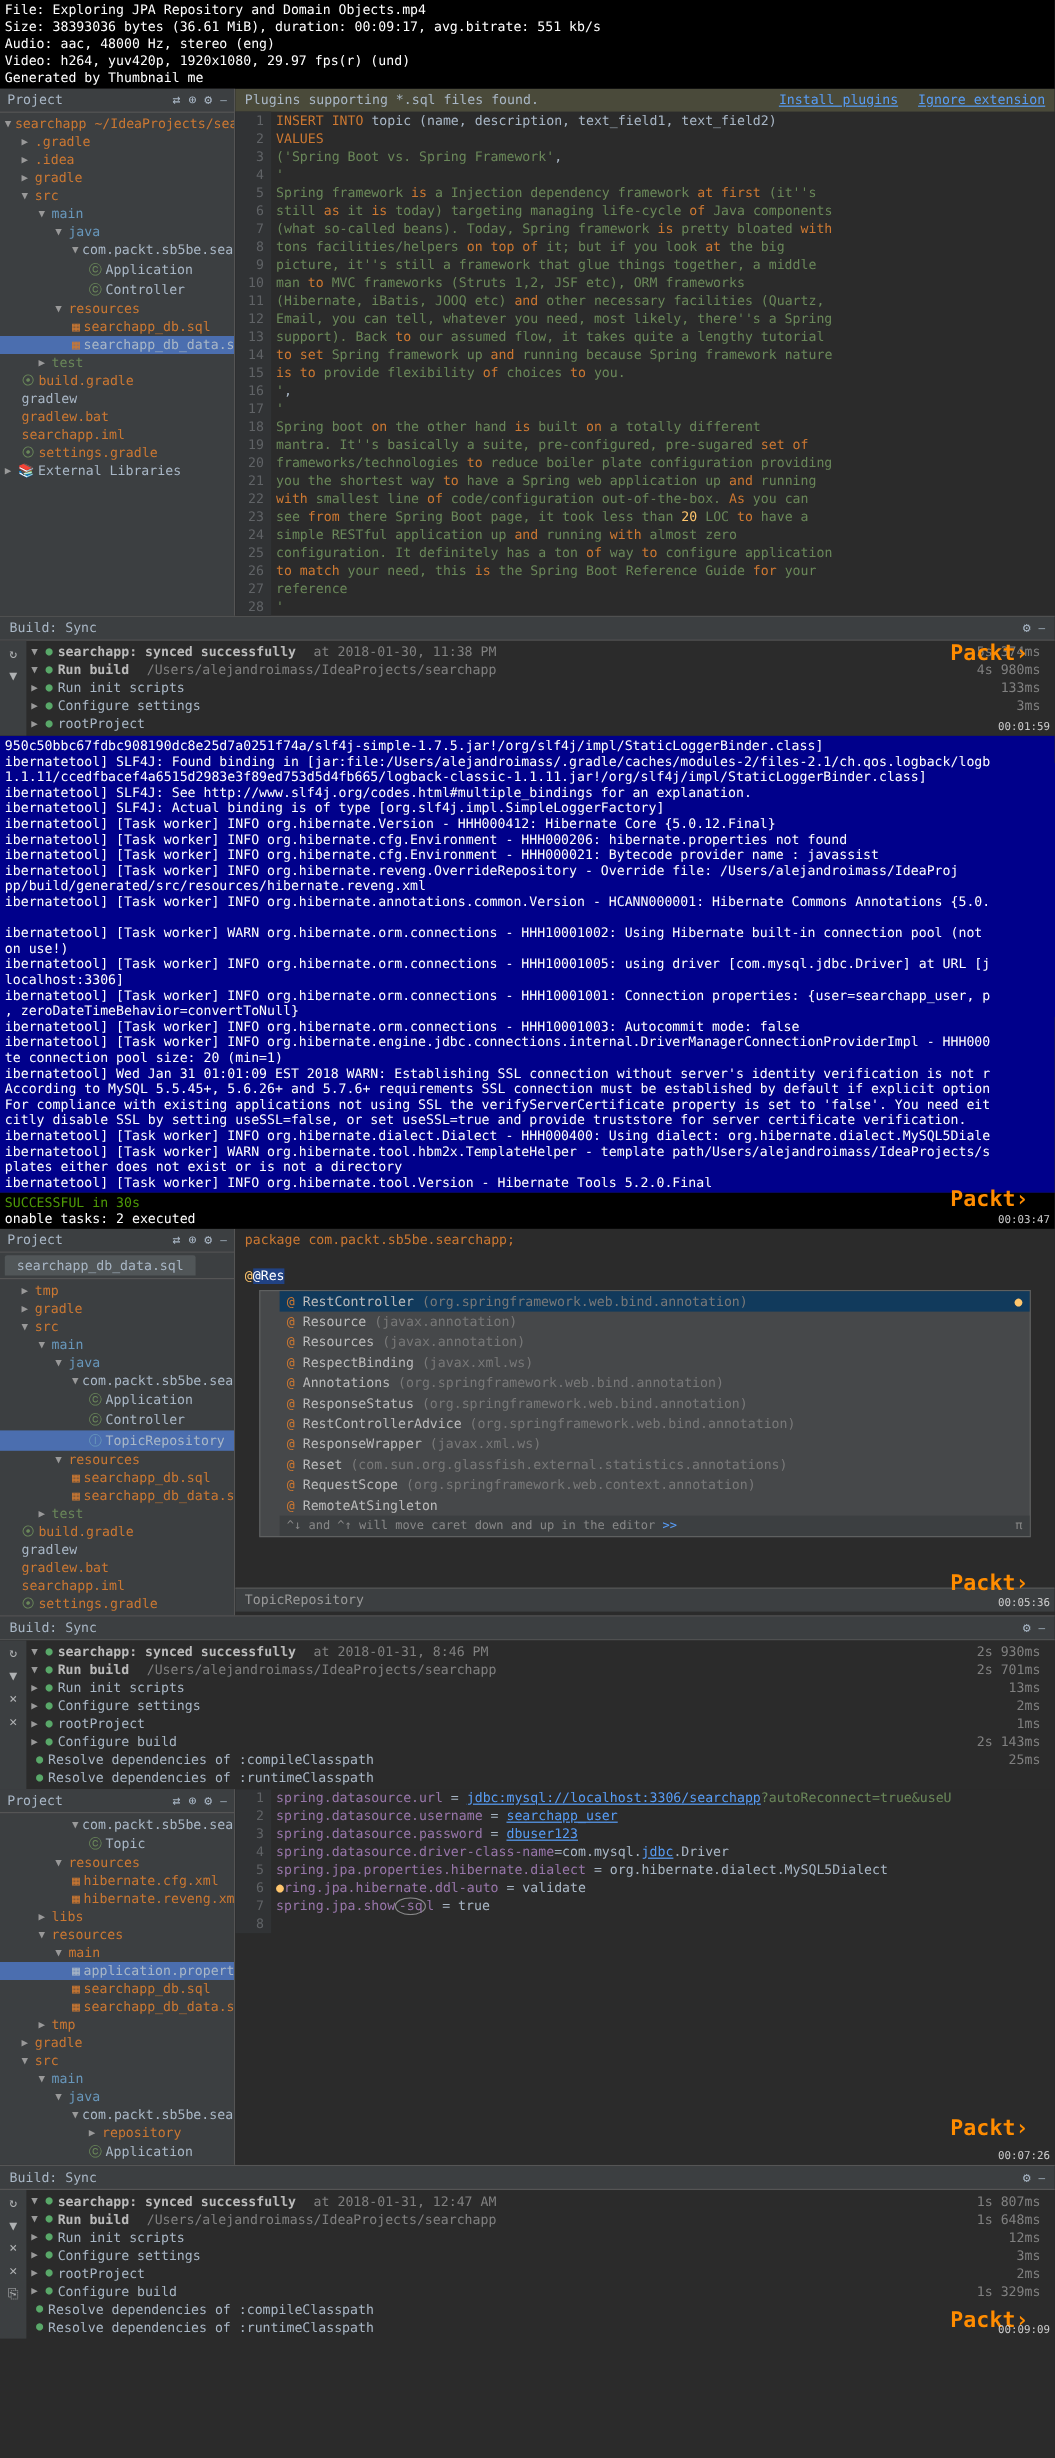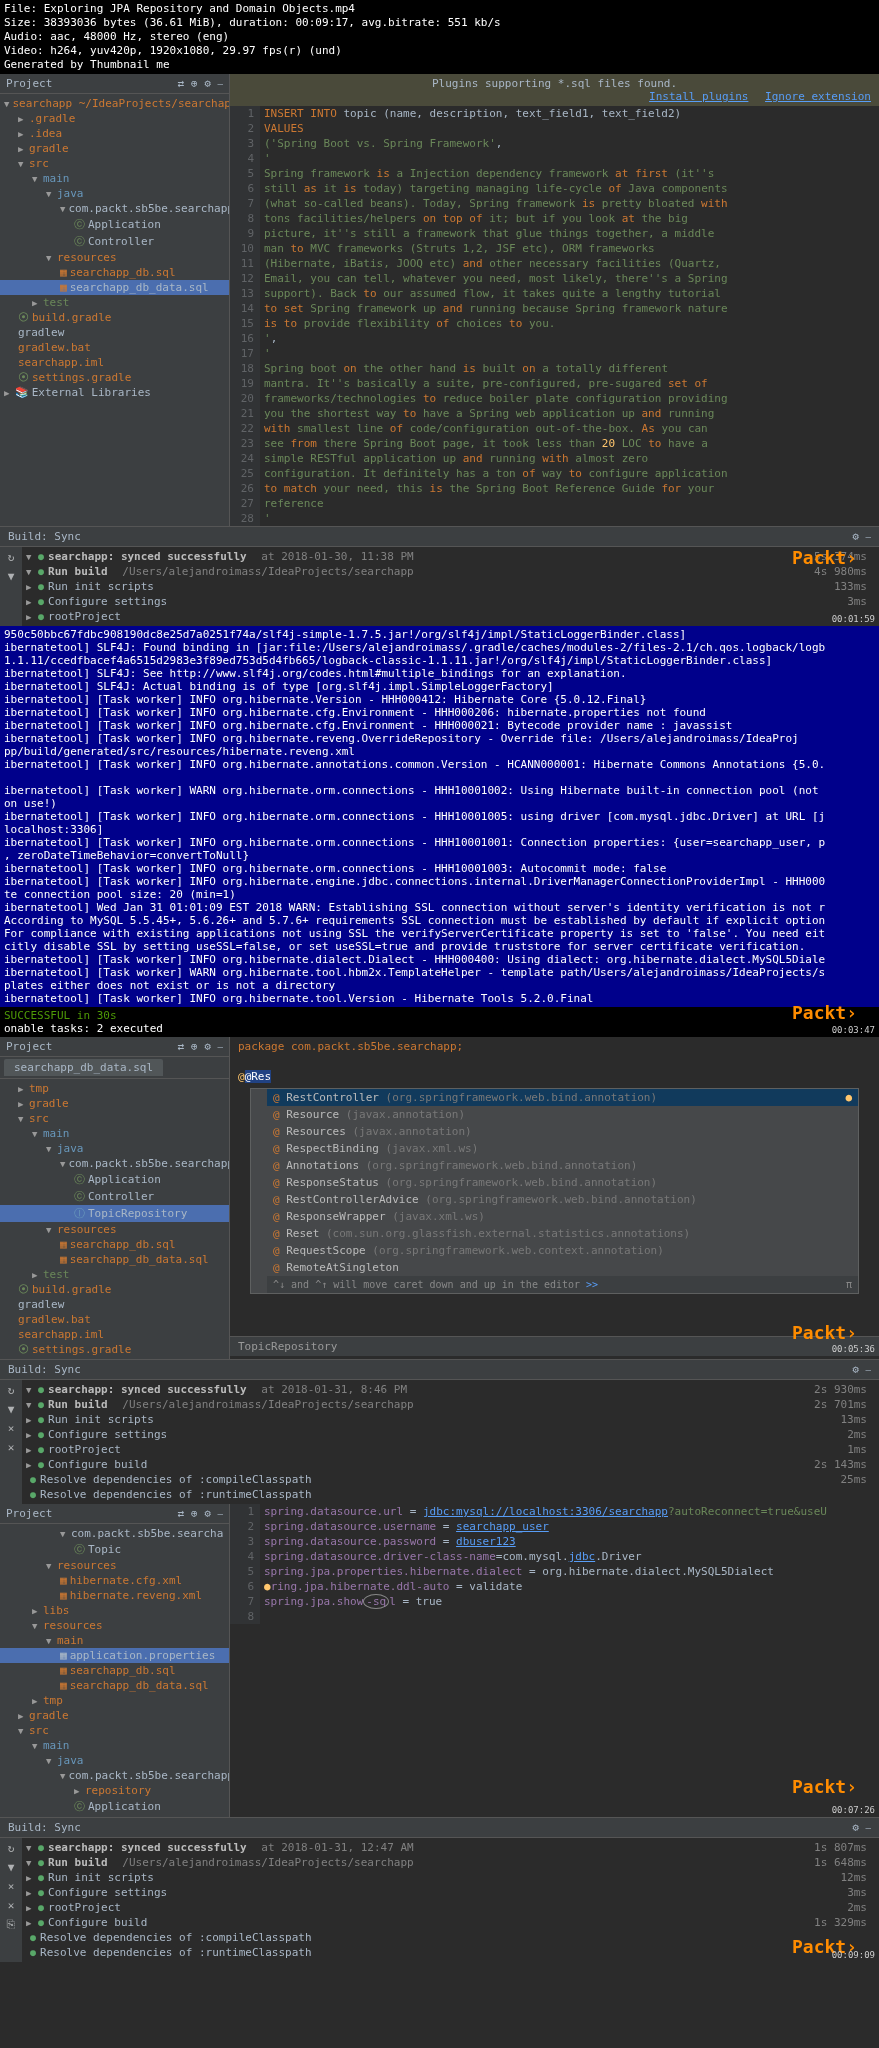--- a/index.html
+++ b/index.html
@@ -1,40 +1,40 @@
 <!DOCTYPE html>
 <html><head>
 <meta charset="utf-8">
 <style>
 * { margin: 0; padding: 0; box-sizing: border-box; }
 body { font-family: 'Consolas', 'Monaco', monospace; font-size: 11px; background: #2b2b2b; color: #a9b7c6; width: 879px; }
 .header-info { background: #000; color: #fff; padding: 2px 4px; font-size: 11px; }
 .header-info div { line-height: 14px; }
 
 .ide-section { display: flex; }
-.sidebar { width: 230px; background: #3c3f41; border-right: 1px solid #555; }
+.sidebar { width: 196px; background: #3c3f41; border-right: 1px solid #555; }
 .project-header { background: #3c3f41; padding: 3px 6px; border-bottom: 1px solid #555; display: flex; align-items: center; gap: 4px; }
 .project-icons { margin-left: auto; display: flex; gap: 2px; }
 .tree { padding: 2px 0; font-size: 11px; }
 .tree-item { padding: 1px 4px; display: flex; align-items: center; gap: 3px; cursor: pointer; white-space: nowrap; overflow: hidden; }
 .tree-item.highlighted { background: #4b6eaf; }
 .indent-1 { padding-left: 18px; }
 .indent-2 { padding-left: 32px; }
 .indent-3 { padding-left: 46px; }
 .indent-4 { padding-left: 60px; }
 .indent-5 { padding-left: 74px; }
 .arrow { width: 8px; display: inline-block; color: #999; font-size: 9px; }
 .orange { color: #cc7832; }
 .green { color: #6a8759; }
 .blue { color: #6897bb; }
 .yellow { color: #ffc66d; }
 .gray { color: #808080; }
 
 .editor { flex: 1; background: #2b2b2b; overflow: hidden; }
-.notice-bar { background: #4a4a3a; padding: 3px 8px; display: flex; align-items: center; font-size: 11px; flex-direction: column; }
+.notice-bar { background: #4a4a3a; padding: 3px 8px; display: flex; align-items: center; font-size: 11px; }
 .notice-bar .links { margin-left: auto; }
 .notice-bar a { color: #589df6; text-decoration: underline; margin-left: 10px; }
 .code-area { display: flex; }
 .gutter { width: 30px; text-align: right; padding-right: 6px; color: #606366; background: #313335; }
 .gutter div { line-height: 15px; }
 .code-lines { flex: 1; padding-left: 4px; }
 .code-lines div { line-height: 15px; white-space: pre; overflow: hidden; }
 .kw { color: #cc7832; }
 .str { color: #6a8759; }
 .fn { color: #ffc66d; }

